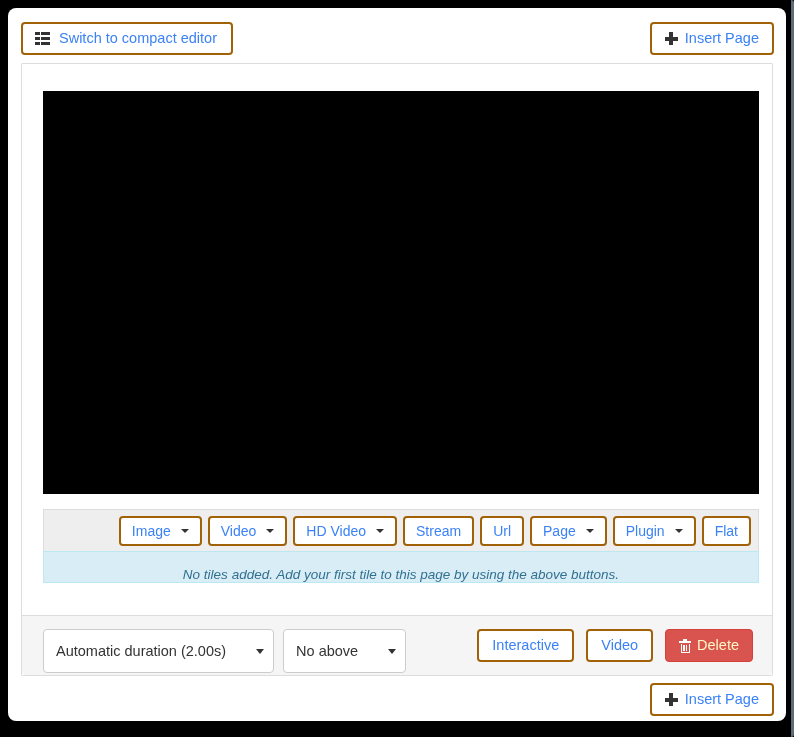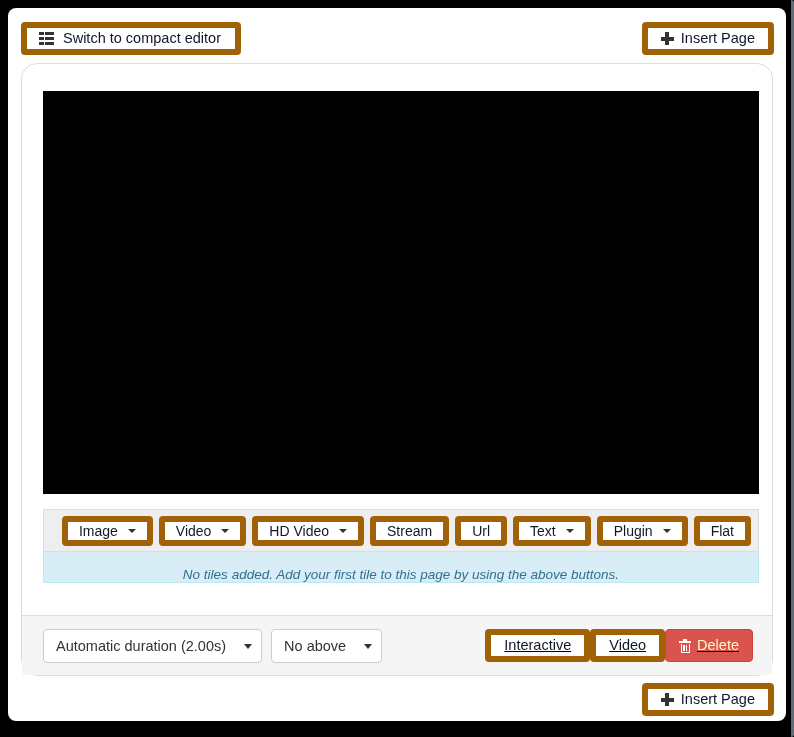--- a/index.html
+++ b/index.html
@@ -47,23 +47,23 @@
     left: 0; top: 0;
     width: 778px; height: 49px;
   }
 
   .btn {
     display: inline-flex;
     align-items: center;
     justify-content: center;
     gap: 6px;
     background: #ffffff;
-    border: 6px solid #a16207;
+    border: 2px solid #a16207;
     border-radius: 4px;
-    color: #0f172a;
+    color: #3b82f6;
     font-size: 14px;
     line-height: 1;
     padding: 0 11px;
     height: 31px;
     cursor: pointer;
     white-space: nowrap;
     font-family: "Liberation Sans", sans-serif;
   }
 
   #switch-editor-btn {
@@ -179,21 +179,21 @@
   }
 
   
   .panel {
     position: absolute;
     left: 13px; top: 55px;
     width: 752px;
     height: 613px;
     background: #ffffff;
     border: 1px solid #dddddd;
-    border-radius: 16px;
+    border-radius: 1px;
   }
 
   .preview-stage {
     position: absolute;
     left: 21px; top: 27px;
     width: 716px; height: 403px;
     background: #000000;
   }
 
   .tile-toolbar {
@@ -240,38 +240,37 @@
   .footer-left {
     position: absolute;
     left: 21px; top: 13px;
     display: flex;
     gap: 9px;
   }
   .footer-right {
     position: absolute;
     right: 19px; top: 13px;
     display: flex;
-    gap: 0;
-    text-decoration: underline;
+    gap: 12px;
   }
   .footer-right .btn { height: 33px; font-size: 14.5px; padding: 0 13px; }
 
   .select-box {
     display: inline-flex;
     align-items: center;
     justify-content: space-between;
     background: #ffffff;
     border: 1px solid #cccccc;
     border-radius: 4px;
-    height: 34px;
+    height: 44px;
     font-size: 14.5px;
     color: #333333;
     padding: 0 9px 0 12px;
     cursor: pointer;
-    gap: 18px;
+    gap: 30px;
     white-space: nowrap;
   }
   .select-box .sel-caret {
     width: 0; height: 0;
     border-left: 4px solid transparent;
     border-right: 4px solid transparent;
     border-top: 5px solid #333333;
   }
 
   .btn-danger {
@@ -322,21 +321,21 @@
           <span>HD Video</span>
           <span class="caret"></span>
         </button>
         <button class="btn">
           <span>Stream</span>
         </button>
         <button class="btn">
           <span>Url</span>
         </button>
         <button class="btn">
-          <span>Text</span>
+          <span>Page</span>
           <span class="caret"></span>
         </button>
         <button class="btn">
           <span>Plugin</span>
           <span class="caret"></span>
         </button>
         <button class="btn">
           <span>Flat</span>
         </button>
       </div>

